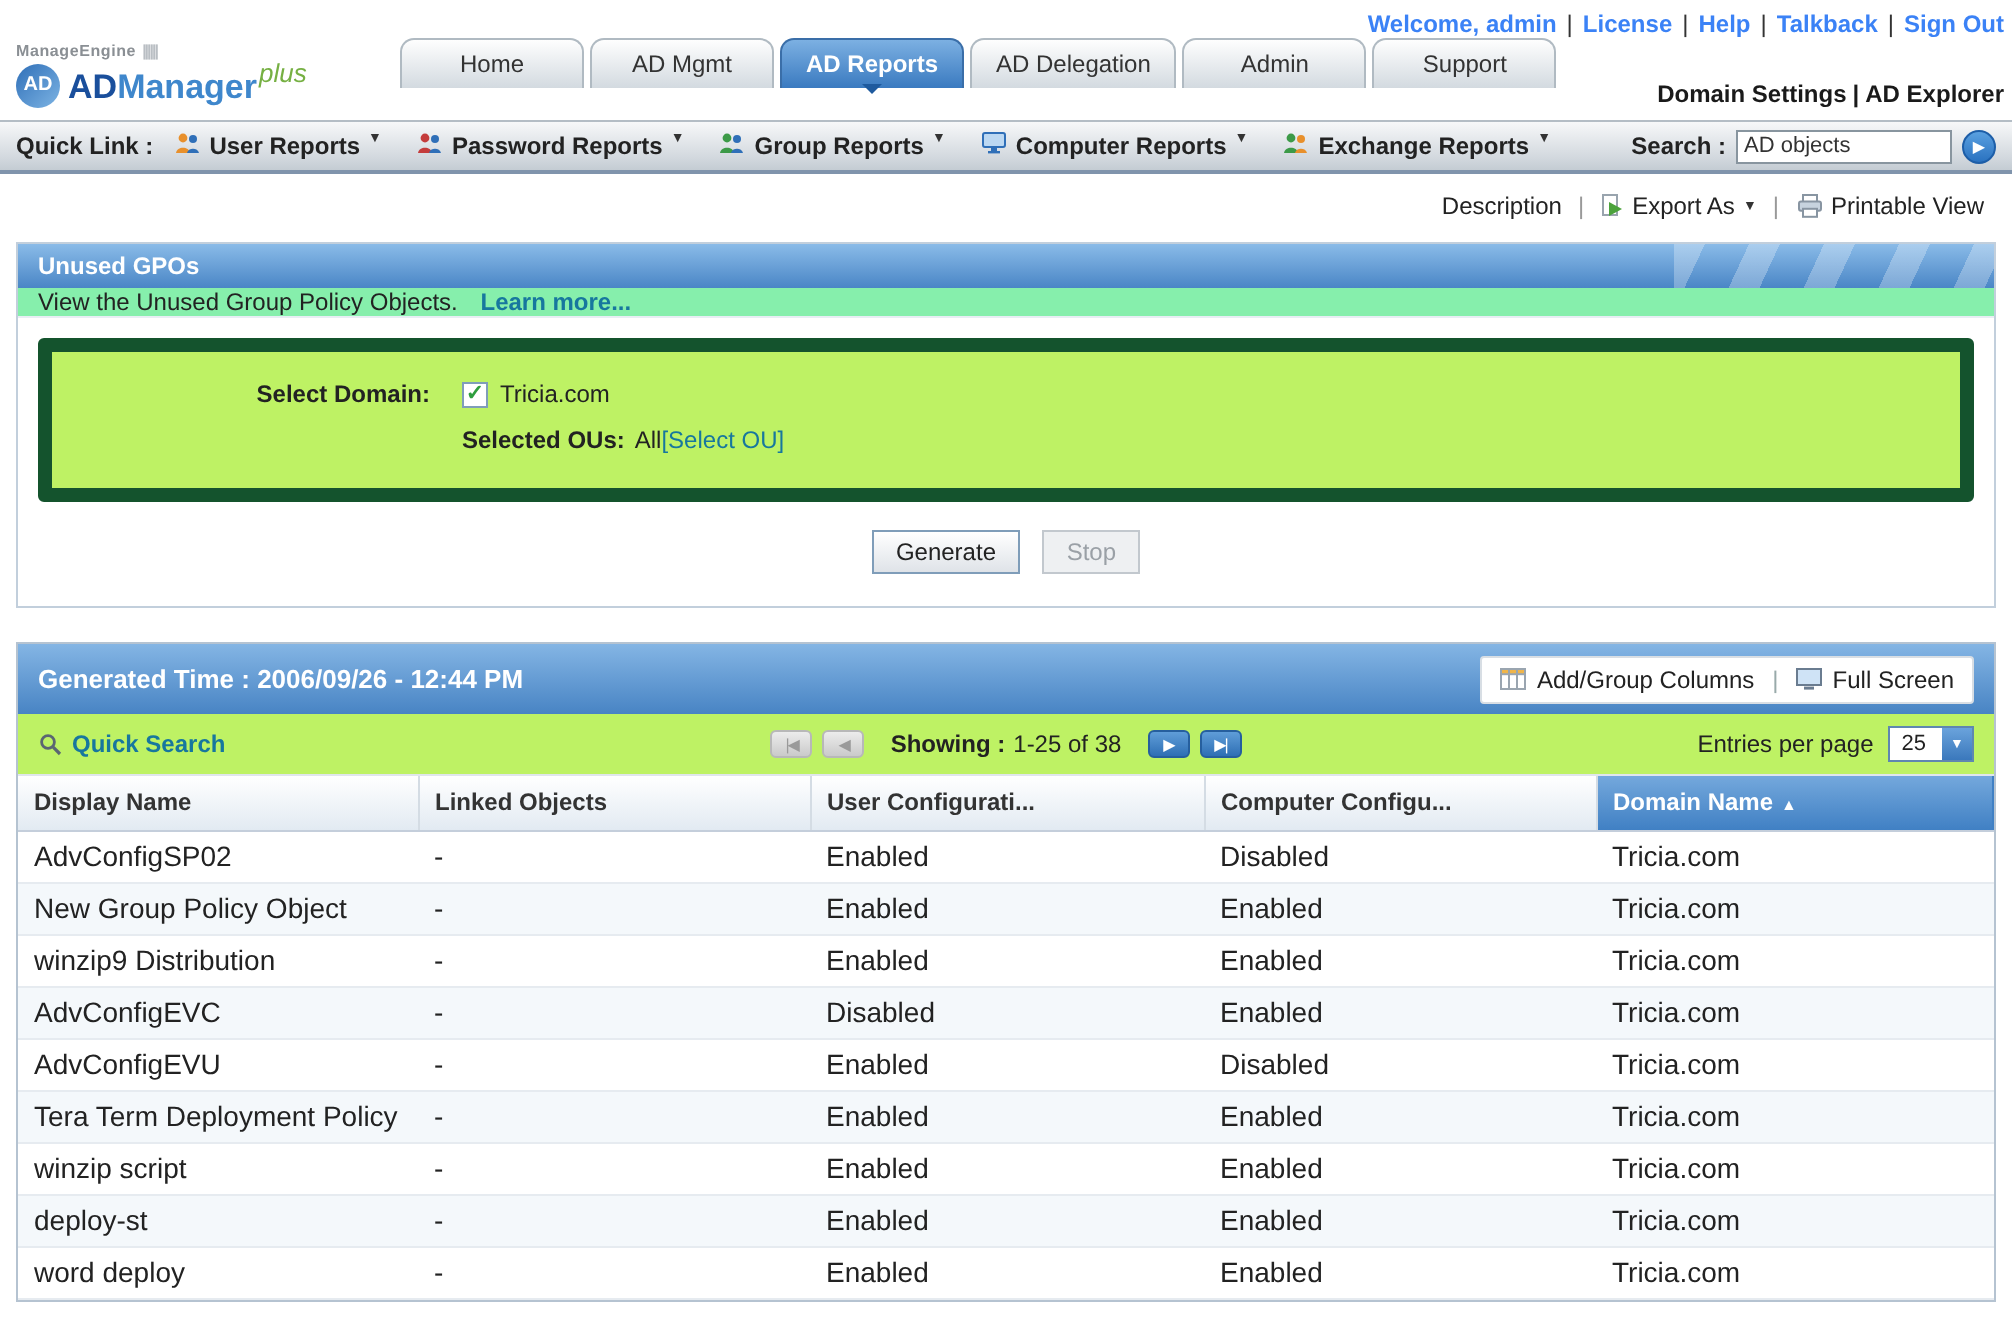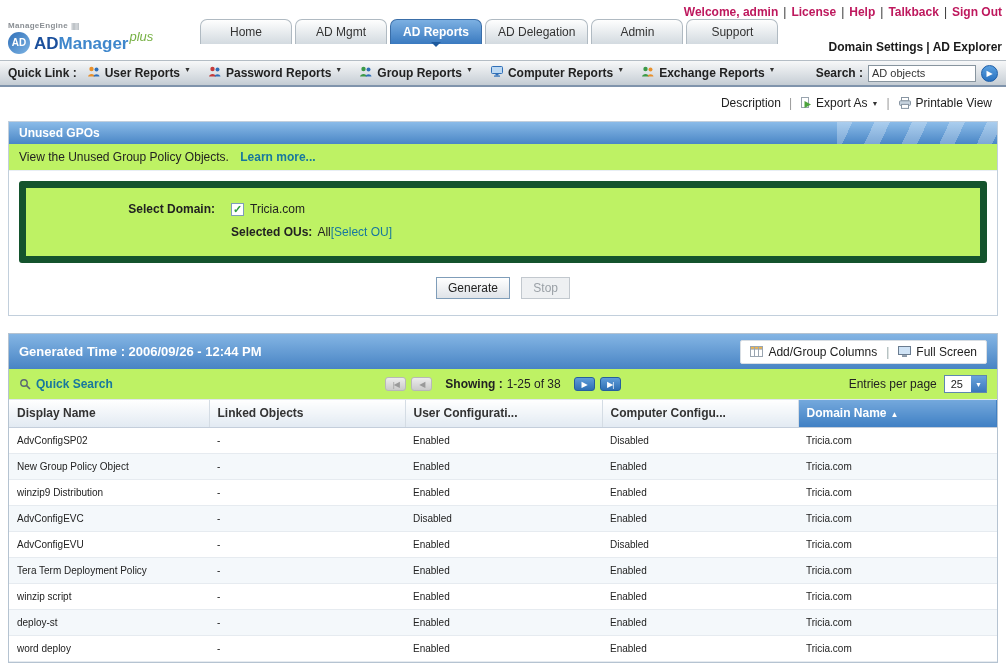--- a/index.html
+++ b/index.html
@@ -2,21 +2,21 @@
 <html><head>
 <meta charset="utf-8">
 <style>
   * { box-sizing: border-box; margin: 0; padding: 0; }
   html,body { width:1006px; height:664px; overflow:hidden; background:#fff;
     font-family:"Liberation Sans", sans-serif; font-size:12px; color:#222; }
   a { text-decoration:none; color:inherit; cursor:pointer; }
 
   
   .topbar { height:22px; display:flex; align-items:center; justify-content:flex-end;
-    padding:2px 4px 0 0; font-weight:bold; font-size:12px; color:#be185d; }
+    padding:2px 4px 0 0; font-weight:bold; font-size:12px; color:#3b82f6; }
   .topbar .sep { margin:0 5px; color:#333; font-weight:normal; }
   .sep::before { content:"|"; }
 
   
   .header { position:relative; height:38px; }
   .logo { position:absolute; left:8px; top:0; line-height:1; }
   .logo-top { font-size:8px; color:#8a8f94; font-weight:bold; letter-spacing:.3px; }
   .logo-top .bars { color:#b9bec3; margin-left:3px; letter-spacing:-1px; }
   .logo-main { display:flex; align-items:center; margin-top:2px; }
   .emblem { width:22px; height:22px; border-radius:50%; margin-right:4px;
@@ -60,21 +60,21 @@
   .toolbar .sep { color:#999; }
   .icon { display:inline-block; vertical-align:middle; }
 
   
   .panel { margin:0 8px; border:1px solid #c2cfdc; background:#fff; }
   .p1 { margin-top:2px; }
   .ptitle { position:relative; height:22px; line-height:22px; padding:0 10px; overflow:hidden;
     background:linear-gradient(#8abbe8,#4a86c6); color:#fff; font-weight:bold; font-size:12px; }
   .stripes { position:absolute; right:0; top:0; bottom:0; width:160px;
     background:repeating-linear-gradient(115deg, rgba(255,255,255,.28) 0 14px, rgba(255,255,255,0) 14px 34px); }
-  .pdesc { padding:6px 10px; background:#bef264; border-bottom:1px solid #e8eef4; }
+  .pdesc { padding:0 10px; background:#86efac; border-bottom:1px solid #e8eef4; }
   .link { color:#17779e; cursor:pointer; }
   .pdesc .link { margin-left:8px; font-weight:bold; }
 
   .formbox { margin:10px 10px 0; border:7px solid #14532d; border-radius:3px; background:#bef264;
     padding:14px 0 8px; }
   .frow { display:flex; margin-bottom:9px; align-items:center; }
   .flabel { width:205px; text-align:right; font-weight:bold; padding-right:16px; }
   .fval { display:flex; align-items:center; gap:6px; }
   .checkbox { width:13px; height:13px; border:1px solid #7f9db9; background:#fff; color:#2e9e3e;
     font-weight:bold; font-size:11px; line-height:11px; text-align:center; cursor:pointer; }
@@ -114,21 +114,21 @@
   .fsel-arrow { width:15px; background:linear-gradient(#6aa3dc,#3a78bc); color:#fff; font-size:7px;
     display:flex; align-items:center; justify-content:center; }
 
   
   table { width:100%; border-collapse:collapse; background:#fff; }
   th { height:27px; padding:0 8px; text-align:left; font-size:12px; font-weight:bold; color:#333;
     background:linear-gradient(#ffffff,#e2eaf2); border-right:1px solid #d4dce4;
     border-bottom:1px solid #c4cedb; white-space:nowrap; overflow:hidden; }
   th.sorted { background:linear-gradient(#74a8dc,#4080c4); color:#fff; border-right-color:#4080c4; cursor:pointer; }
   th .sort { font-size:8px; margin-left:4px; }
-  td { height:26px; padding:0 8px; font-size:10px; color:#222; border-bottom:1px solid #e6ebf0;
+  td { height:26px; padding:0 8px; font-size:14px; color:#222; border-bottom:1px solid #e6ebf0;
     white-space:nowrap; overflow:hidden; }
   tbody tr:nth-child(even) td { background:#f4f8fb; }
 </style>
 </head>
 <body>
 
 <div class="topbar">
   <span>Welcome, admin</span>
   <span class="sep"></span>
   <a>License</a>

